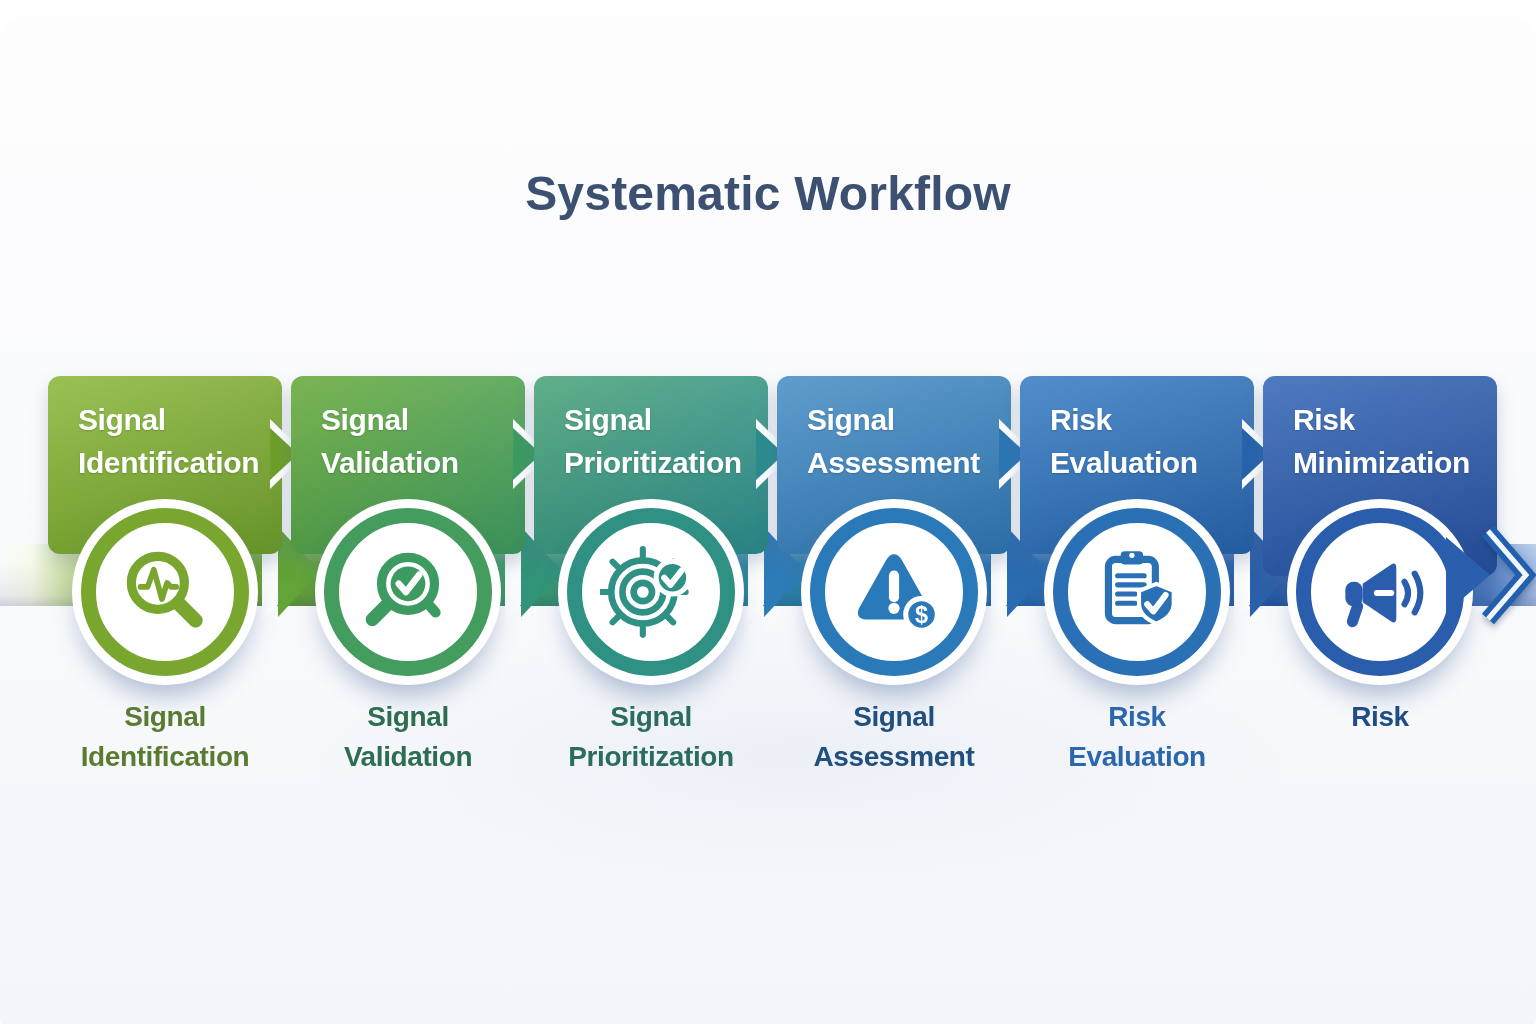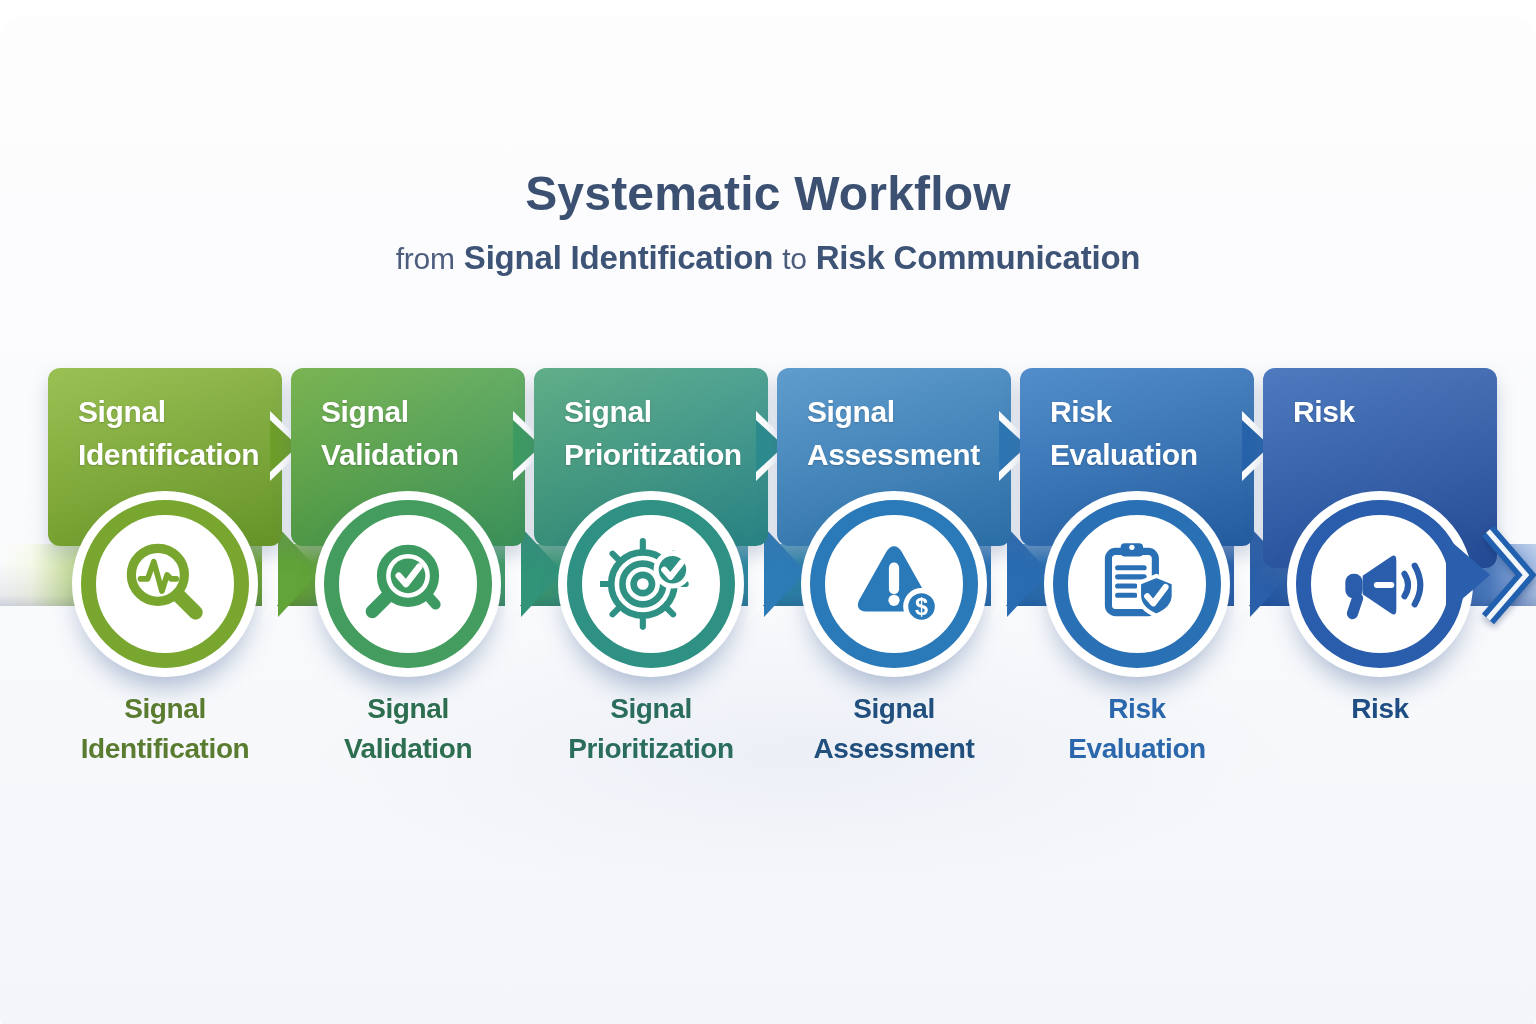--- a/index.html
+++ b/index.html
@@ -33,21 +33,21 @@
   }
 
   
   .junction{position:absolute;top:506px;width:60px;height:100px;z-index:2;}
   .jw{position:absolute;left:0;top:0;width:46px;height:100px;background:#fbfcfd;
       clip-path:polygon(0 0,100% 50%,0 100%);}
   .jc{position:absolute;left:16px;top:5px;width:42px;height:90px;background:var(--jc);
       clip-path:polygon(0 0,100% 50%,0 100%);}
 
   
-  .step{position:absolute;top:352px;width:234px;z-index:3;}
+  .step{position:absolute;top:360px;width:234px;z-index:3;}
   .s0{left:48px;} .s1{left:291px;} .s2{left:534px;} .s3{left:777px;} .s4{left:1020px;} .s5{left:1263px;}
 
   .box{
     position:relative;height:178px;border-radius:12px;
     background:
       linear-gradient(180deg, rgba(255,255,255,.12), rgba(0,0,0,.07)),
       linear-gradient(135deg,var(--from),var(--to));
     box-shadow:0 10px 18px rgba(90,110,150,.28);
   }
   .step.last .box{height:200px;}
@@ -86,26 +86,20 @@
   .end-chev{position:absolute;left:1478px;top:503px;width:60px;height:112px;z-index:4;
             filter:drop-shadow(0 4px 3px rgba(20,40,90,.3));}
 </style>
 </head>
 <body>
 
 <div class="canvas">
 
   <div class="header">
     <div class="title">Systematic Workflow</div>
-    <div class="subtitle">
-      <span class="lite">from</span>
-      <span class="bold">Signal Identification</span>
-      <span class="lite">to</span>
-      <span class="bold">Risk Communication</span>
-    </div>
   </div>
 
   <div class="band"></div>
 
   <div class="junction" style="left: 262px; --jc: #62a437;">
       <div class="jw"></div>
       <div class="jc"></div>
     </div>
   <div class="junction" style="left: 505px; --jc: #319478;">
       <div class="jw"></div>
@@ -277,20 +271,21 @@
     <div class="label">
       <span>Risk</span>
       <span>Evaluation</span>
     </div>
   </div>
 
   <div class="step s5 last" style="--from: #3568b6; --to: #254f9e; --ring: #2a5dab; --icon: #2a5dab; --label: #1f4e85;">
     <div class="box">
       <div class="box-title">
         <span>Risk</span>
+        <span>Minimization</span>
       </div>
     </div>
     <div class="circle">
       <div class="ring">
         <svg class="icon" viewBox="0 0 100 100">
           <rect x="16" y="40" width="17" height="24" rx="8" fill="currentColor"></rect>
           <path d="M33 42 L61 23 Q66 20 66 27 L66 75 Q66 82 61 79 L33 60 Z" fill="currentColor"></path>
           <line x1="47" y1="51" x2="61" y2="51" stroke="#ffffff" stroke-width="6" stroke-linecap="round"></line>
           <line x1="28" y1="64" x2="23" y2="79" stroke="currentColor" stroke-width="11" stroke-linecap="round"></line>
           <path d="M74 40 Q81 51 74 62" fill="none" stroke="currentColor" stroke-width="6" stroke-linecap="round"></path>

